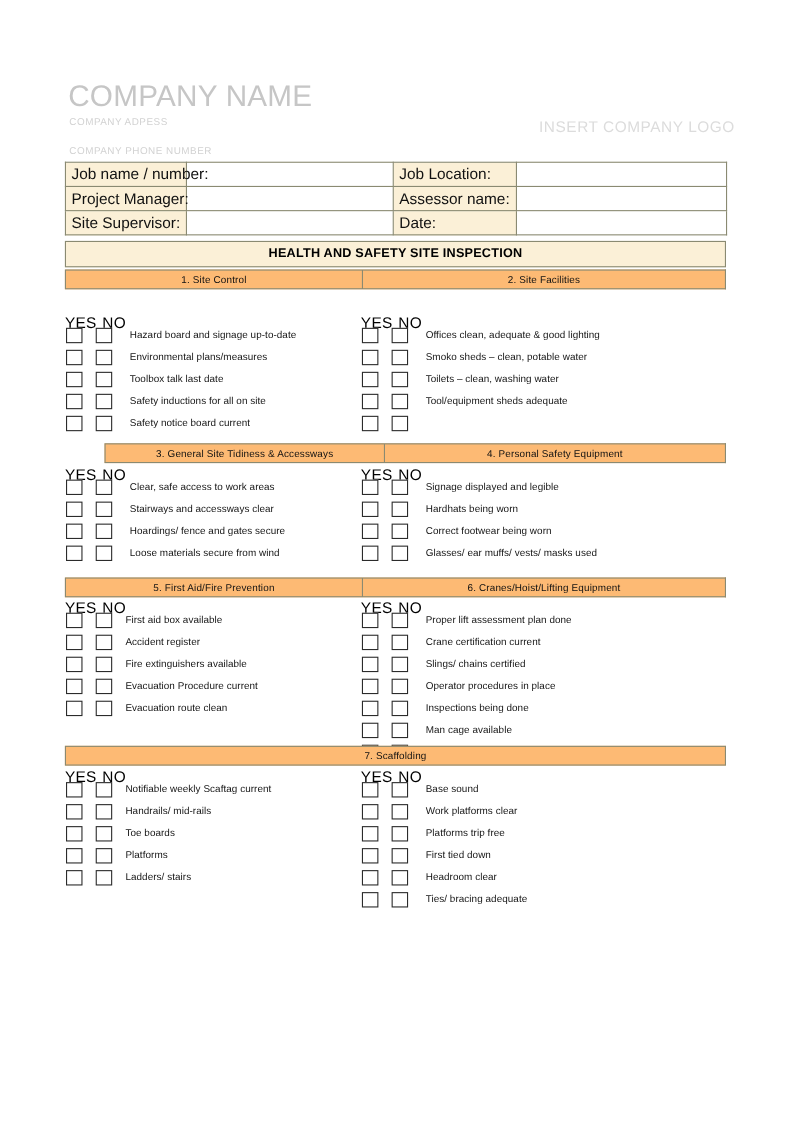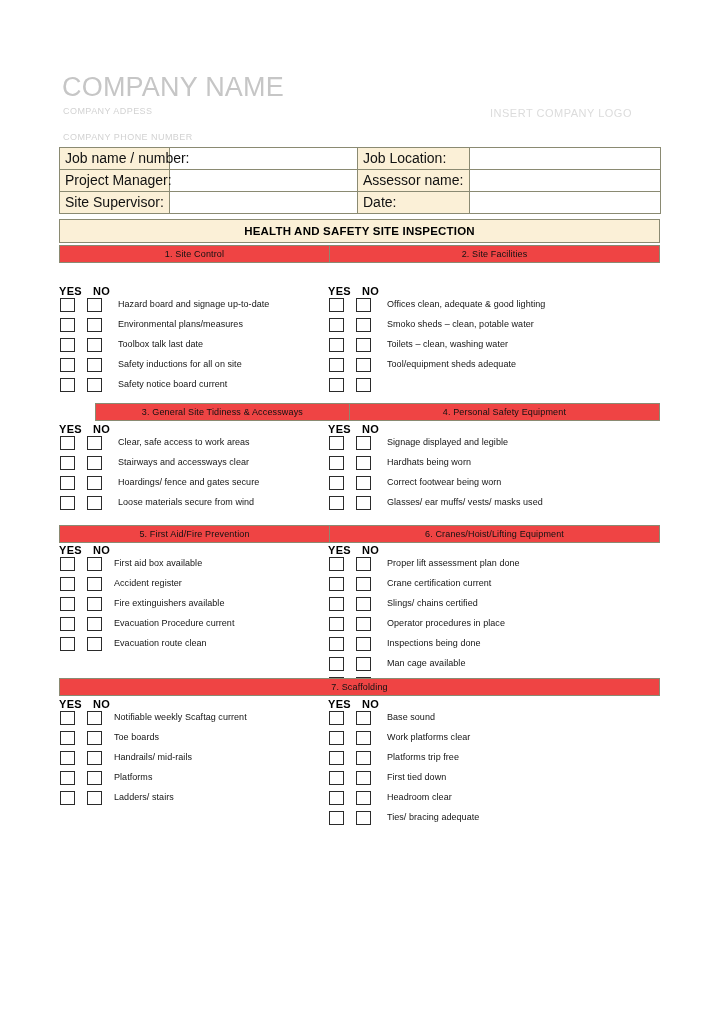--- a/index.html
+++ b/index.html
@@ -57,21 +57,21 @@
     top: 60px;
     font-size: 9px;
     letter-spacing: 0.45px;
     color: #d2d2d2;
     white-space: nowrap;
   }
   .company-logo-ph {
     position: absolute;
     left: 428px;
     top: 35px;
-    font-size: 11px;
+    font-size: 14px;
     letter-spacing: 0.5px;
     color: #dcdcdc;
     white-space: nowrap;
   }
 
   
   .info-table {
     position: absolute;
     left: 59px;
     top: 147px;
@@ -117,21 +117,21 @@
 
   
   .band-row {
     position: absolute;
     left: 59px;
     width: 601px;
     height: 18px;
     display: flex;
   }
   .band {
-    background: #ef4444;
+    background: #fdba74;
     border: 1px solid #8a8a72;
     height: 18px;
     display: flex;
     align-items: center;
     justify-content: center;
     font-size: 9px;
     color: #111;
     letter-spacing: 0.15px;
     white-space: nowrap;
     overflow: hidden;
@@ -141,22 +141,22 @@
   .band.full   { width: 601px; }
 
   
   .col-block {
     position: absolute;
     width: 340px;
   }
   .yesno-hdr {
     position: relative;
     height: 11px;
-    font-size: 11px;
-    font-weight: bold;
+    font-size: 14px;
+    font-weight: normal;
     color: #000;
     letter-spacing: 0.3px;
   }
   .yesno-hdr .yes { position: absolute; left: 0px;  top: 0; }
   .yesno-hdr .no  { position: absolute; left: 34px; top: 0; }
 
   .chk-row {
     position: relative;
     height: 20px;
   }
@@ -443,30 +443,30 @@
       <span class="no">NO</span>
     </div>
     <div class="chk-row">
       <div class="box yes"></div>
       <div class="box no"></div>
       <div class="lbl-txt ind-narr">Notifiable weekly Scaftag current</div>
     </div>
     <div class="chk-row">
       <div class="box yes"></div>
       <div class="box no"></div>
+      <div class="lbl-txt ind-narr">Handrails/ mid-rails</div>
+    </div>
+    <div class="chk-row">
+      <div class="box yes"></div>
+      <div class="box no"></div>
       <div class="lbl-txt ind-narr">Toe boards</div>
     </div>
     <div class="chk-row">
       <div class="box yes"></div>
       <div class="box no"></div>
-      <div class="lbl-txt ind-narr">Handrails/ mid-rails</div>
-    </div>
-    <div class="chk-row">
-      <div class="box yes"></div>
-      <div class="box no"></div>
       <div class="lbl-txt ind-narr">Platforms</div>
     </div>
     <div class="chk-row">
       <div class="box yes"></div>
       <div class="box no"></div>
       <div class="lbl-txt ind-narr">Ladders/ stairs</div>
     </div>
   </div>
 
   <div class="col-block" style="left:328px; top:698px;">

